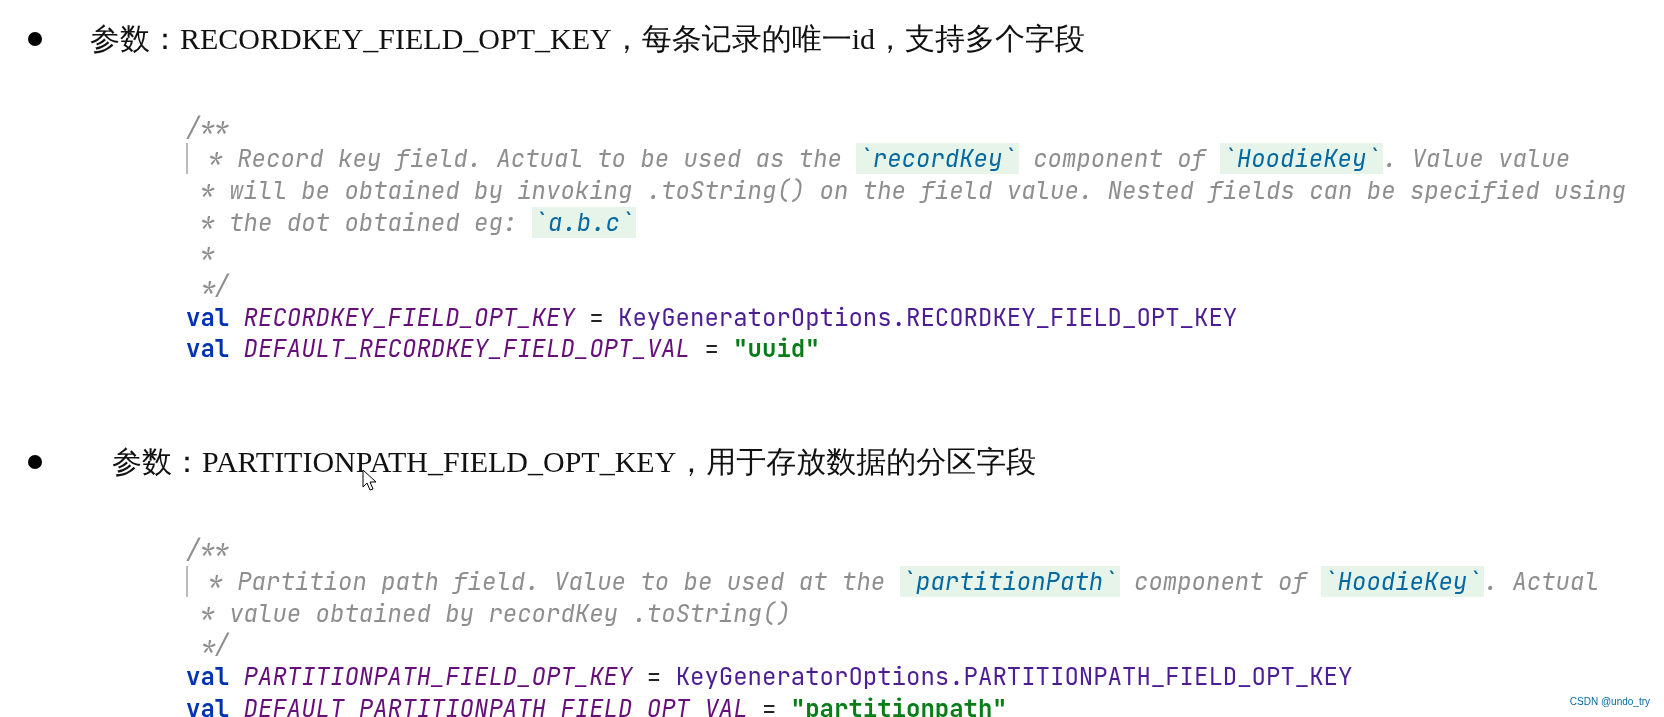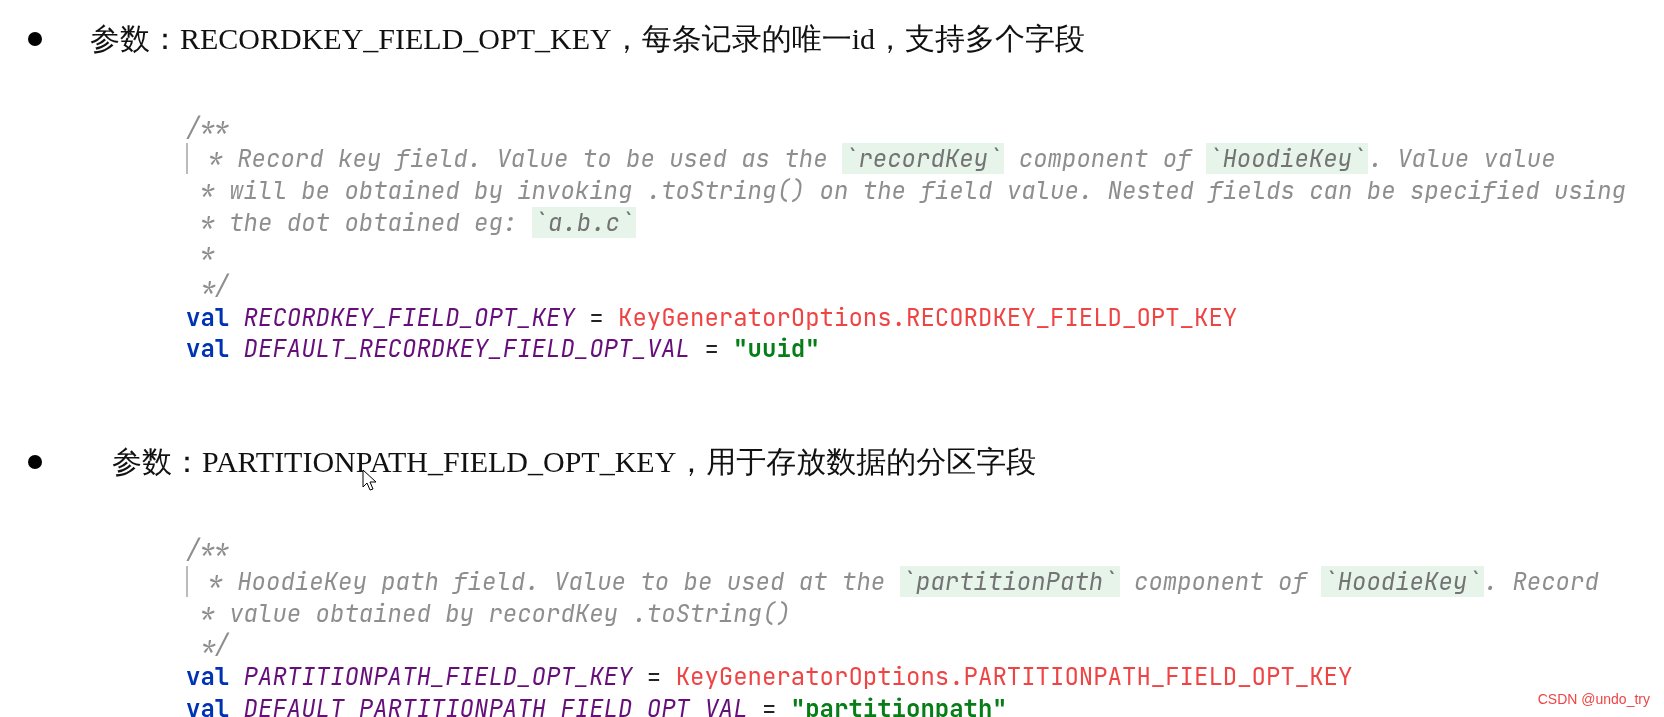--- a/index.html
+++ b/index.html
@@ -47,57 +47,57 @@
   }
   .comment-border {
     border-left: 2px solid #bbb;
     padding-left: 6px;
     margin-left: 0;
   }
   .tok-comment { color: #8e8e8e; font-style: italic; }
   .tok-keyword { color: #0033b3; font-weight: bold; }
   .tok-constant { color: #660e7a; font-style: italic; }
   .tok-plain { color: #222; }
-  .tok-ident { color: #ef4444; }
+  .tok-ident { color: #4c1d95; }
   .tok-string { color: #067d17; font-weight: bold; }
   .tok-inline-code {
     background: #e6f4ea;
-    color: #737373;
+    color: #0369a1;
     font-style: italic;
     padding: 0 2px;
   }
   .cursor {
     position: absolute;
     pointer-events: none;
   }
   .cursor svg { display:block; }
   .watermark {
     position: fixed;
     right: 14px;
     bottom: 10px;
-    font-size: 14px;
-    color: #ef4444;
+    font-size: 10px;
+    color: #0369a1;
     font-family: Arial, sans-serif;
   }
 </style>
 </head>
 <body>
 
 <div class="page">
 
   <div class="bullet-row">
     <div class="bullet-dot"></div>
     <div class="bullet-text">
       <span class="param">参数：</span><span class="param">RECORDKEY_FIELD_OPT_KEY</span><span>，每条记录的唯一id，支持多个字段</span>
     </div>
   </div>
 
   <div class="code-block">
 <span class="tok-comment">/**</span>
-<span class="comment-border"><span class="tok-comment"> * Record key field. Value to be used as the </span><span class="tok-inline-code">`recordKey`</span><span class="tok-comment"> component of </span><span class="tok-inline-code">`HoodieKey`</span><span class="tok-comment">. Value value</span>
+<span class="comment-border"><span class="tok-comment"> * Record key field. Actual to be used as the </span><span class="tok-inline-code">`recordKey`</span><span class="tok-comment"> component of </span><span class="tok-inline-code">`HoodieKey`</span><span class="tok-comment">. Value value</span>
 <span class="tok-comment"> * will be obtained by invoking .toString() on the field value. Nested fields can be specified using</span>
 <span class="tok-comment"> * the dot obtained eg: </span><span class="tok-inline-code">`a.b.c`</span>
 <span class="tok-comment"> *</span>
 <span class="tok-comment"> */</span></span>
 <span class="tok-keyword">val</span> <span class="tok-constant">RECORDKEY_FIELD_OPT_KEY</span><span class="tok-plain"> = </span><span class="tok-ident">KeyGeneratorOptions.RECORDKEY_FIELD_OPT_KEY</span>
 <span class="tok-keyword">val</span> <span class="tok-constant">DEFAULT_RECORDKEY_FIELD_OPT_VAL</span><span class="tok-plain"> = </span><span class="tok-string">"uuid"</span>
   </div>
 
   <div class="bullet-row" style="margin-left: 28px; margin-top: 44px;">
     <div class="bullet-dot"></div>
@@ -106,21 +106,21 @@
       <span class="cursor" style="left:250px; top:28px;">
         <svg width="18" height="24" viewBox="0 0 18 24">
           <path d="M1 1 L1 18 L5 14 L8 21 L11 20 L8 13 L14 13 Z" fill="#fff" stroke="#000" stroke-width="1"></path>
         </svg>
       </span>
     </div>
   </div>
 
   <div class="code-block">
 <span class="tok-comment">/**</span>
-<span class="comment-border"><span class="tok-comment"> * HoodieKey path field. Value to be used at the </span><span class="tok-inline-code">`partitionPath`</span><span class="tok-comment"> component of </span><span class="tok-inline-code">`HoodieKey`</span><span class="tok-comment">. Record</span>
+<span class="comment-border"><span class="tok-comment"> * Partition path field. Value to be used at the </span><span class="tok-inline-code">`partitionPath`</span><span class="tok-comment"> component of </span><span class="tok-inline-code">`HoodieKey`</span><span class="tok-comment">. Actual</span>
 <span class="tok-comment"> * value obtained by recordKey .toString()</span>
 <span class="tok-comment"> */</span></span>
 <span class="tok-keyword">val</span> <span class="tok-constant">PARTITIONPATH_FIELD_OPT_KEY</span><span class="tok-plain"> = </span><span class="tok-ident">KeyGeneratorOptions.PARTITIONPATH_FIELD_OPT_KEY</span>
 <span class="tok-keyword">val</span> <span class="tok-constant">DEFAULT_PARTITIONPATH_FIELD_OPT_VAL</span><span class="tok-plain"> = </span><span class="tok-string">"partitionpath"</span>
   </div>
 
 </div>
 
 <div class="watermark">CSDN @undo_try</div>
 

